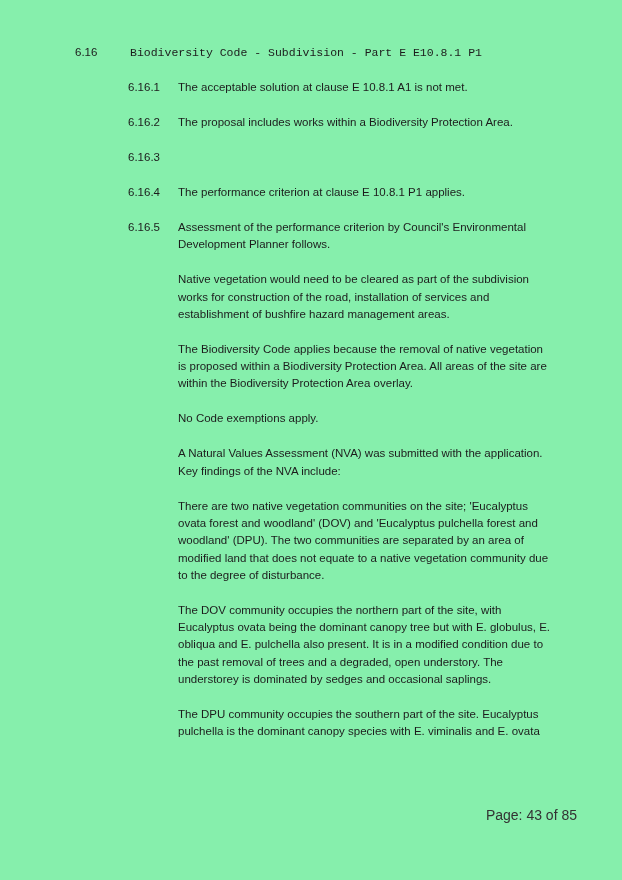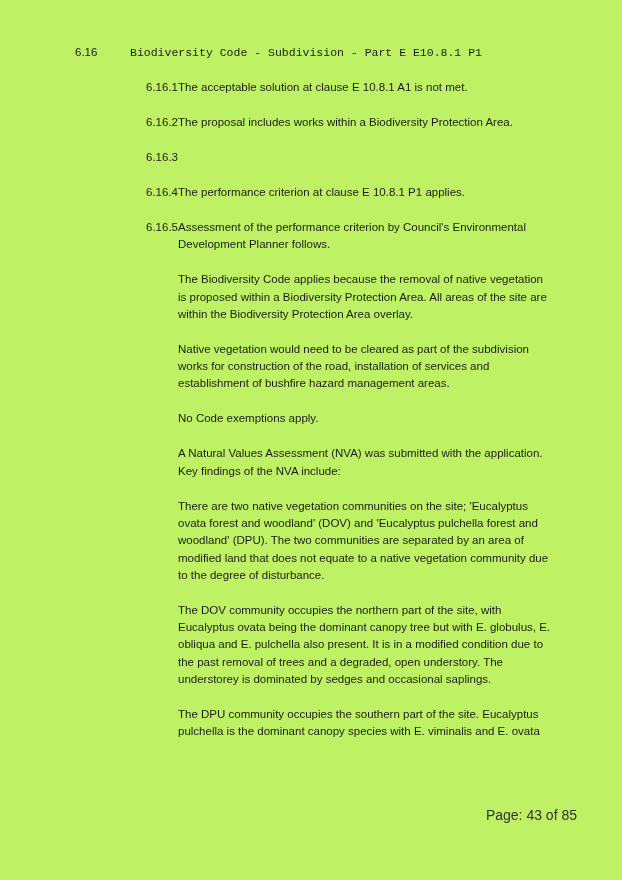--- a/index.html
+++ b/index.html
@@ -4,21 +4,21 @@
 <style>
   html, body {
     margin: 0;
     padding: 0;
     background: #ffffff;
   }
   .page {
     position: relative;
     width: 622px;
     height: 880px;
-    background: #bef264;
+    background: #86efac;
     font-family: "Liberation Sans", sans-serif;
     font-size: 11.5px;
     line-height: 17.3px;
     color: #1c1c1c;
     box-sizing: border-box;
     padding-top: 44px;
     overflow: hidden;
   }
   .heading-row {
     display: flex;
@@ -32,21 +32,20 @@
     white-space: pre-line;
     font-family: Liberation Mono, monospace;
   }
   .clause-row {
     display: flex;
     margin: 0 0 17.7px 128px;
   }
   .clause-num {
     width: 50px;
     flex-shrink: 0;
-    text-align: right;
   }
   .clause-text {
     white-space: pre-line;
     max-width: 410px;
   }
   .para {
     margin: 0 0 17.7px 178px;
     max-width: 420px;
     white-space: pre-line;
   }
@@ -87,26 +86,26 @@
     <span class="clause-num">6.16.4</span>
     <span class="clause-text">The performance criterion at clause E 10.8.1 P1 applies.</span>
   </div>
 
   <div class="clause-row">
     <span class="clause-num">6.16.5</span>
     <span class="clause-text">Assessment of the performance criterion by Council's Environmental
 Development Planner follows.</span>
   </div>
 
+  <p class="para">Native vegetation would need to be cleared as part of the subdivision
+works for construction of the road, installation of services and
+establishment of bushfire hazard management areas.</p>
   <p class="para">The Biodiversity Code applies because the removal of native vegetation
 is proposed within a Biodiversity Protection Area. All areas of the site are
 within the Biodiversity Protection Area overlay.</p>
-  <p class="para">Native vegetation would need to be cleared as part of the subdivision
-works for construction of the road, installation of services and
-establishment of bushfire hazard management areas.</p>
   <p class="para">No Code exemptions apply.</p>
   <p class="para">A Natural Values Assessment (NVA) was submitted with the application.
 Key findings of the NVA include:</p>
   <p class="para">There are two native vegetation communities on the site; 'Eucalyptus
 ovata forest and woodland' (DOV) and 'Eucalyptus pulchella forest and
 woodland' (DPU). The two communities are separated by an area of
 modified land that does not equate to a native vegetation community due
 to the degree of disturbance.</p>
   <p class="para">The DOV community occupies the northern part of the site, with
 Eucalyptus ovata being the dominant canopy tree but with E. globulus, E.

